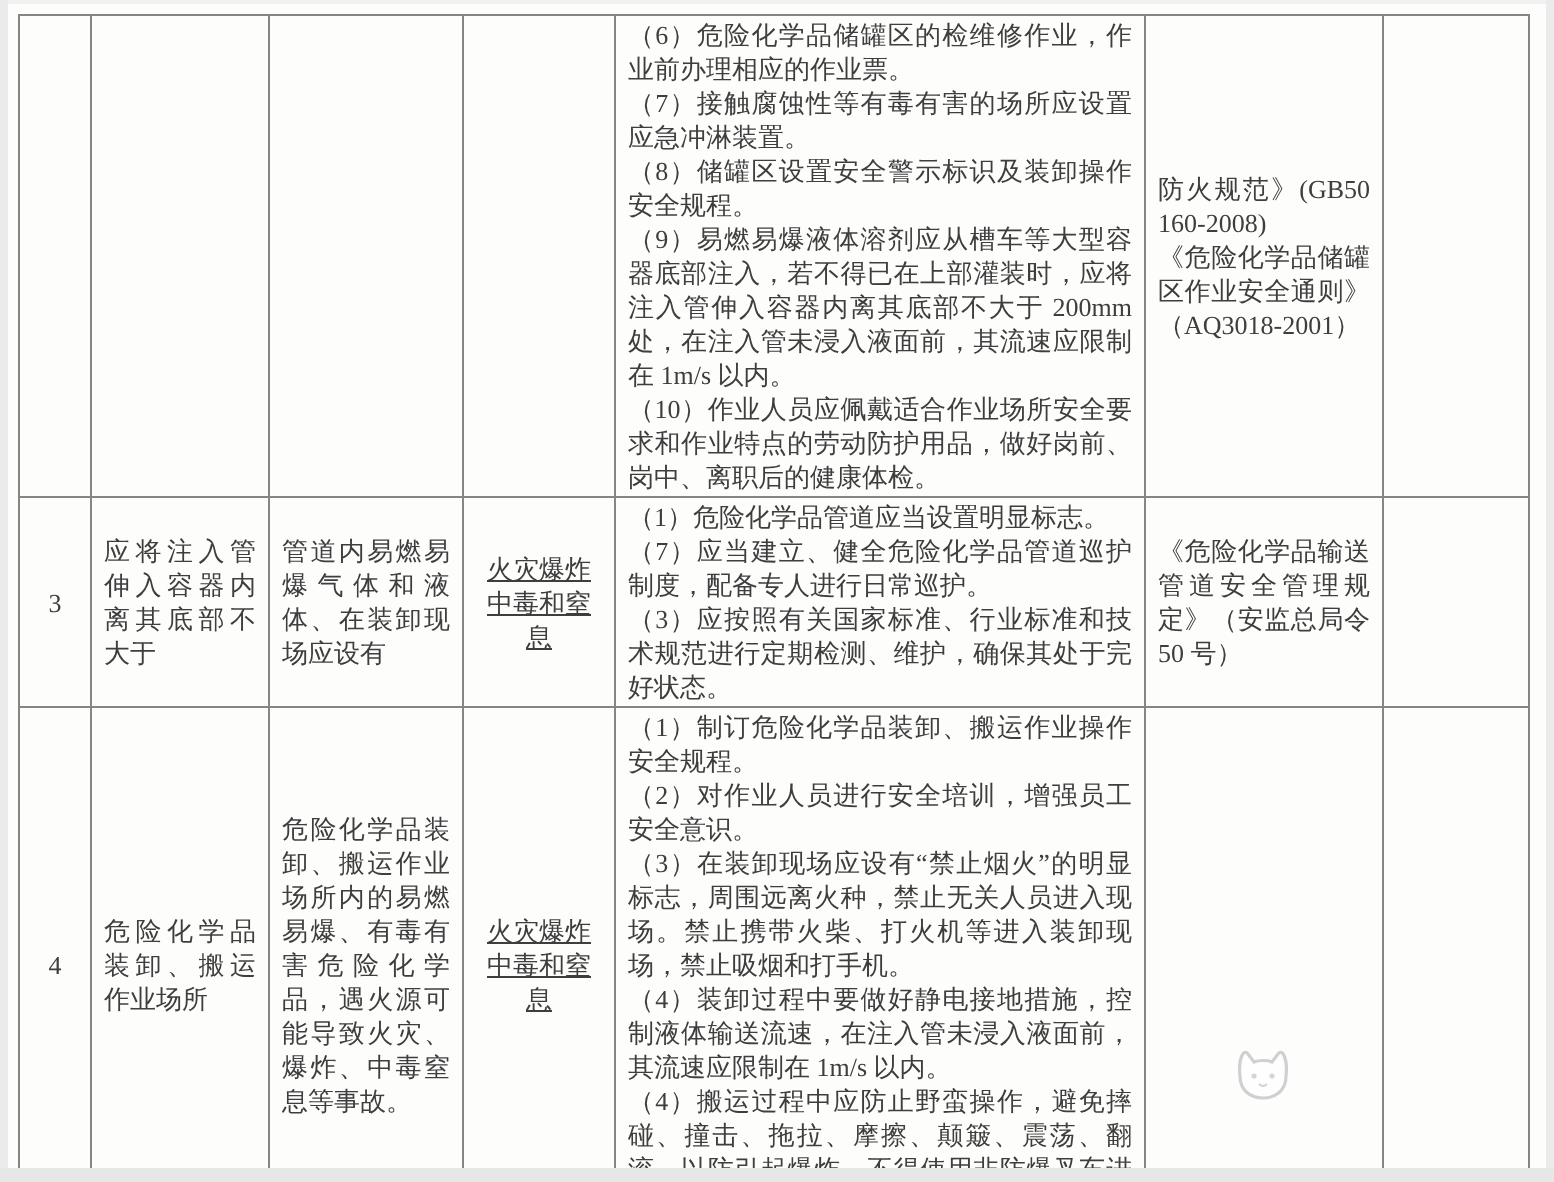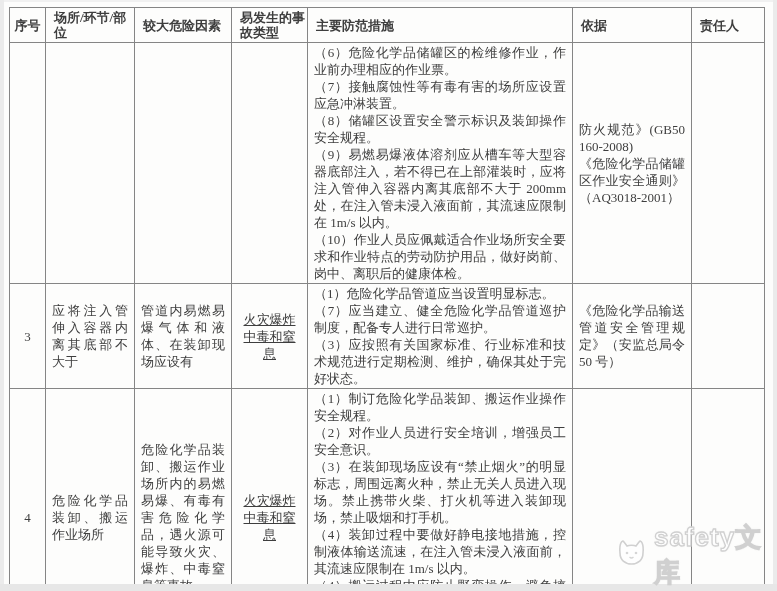--- a/index.html
+++ b/index.html
@@ -58,29 +58,20 @@
   <colgroup>
     <col style="width:36px">
       <col style="width:89px">
       <col style="width:97px">
     <col style="width:76px">
       <col style="width:265px">
       <col style="width:119px">
     <col style="width:73px">
   </colgroup>
   <tbody>
-      <tr>
-    <th class="th-seq">序号</th>
-    <th>场所/环节/部位</th>
-    <th>较大危险因素</th>
-    <th>易发生的事故类型</th>
-    <th>主要防范措施</th>
-    <th>依据</th>
-    <th>责任人</th>
-  </tr>
 
   <tr class="h-r2">
     <td class="c-seq"></td>
     <td></td>
     <td></td>
     <td></td>
     <td class="pre just top brk">（6）危险化学品储罐区的检维修作业，作业前办理相应的作业票。
 （7）接触腐蚀性等有毒有害的场所应设置应急冲淋装置。
 （8）储罐区设置安全警示标识及装卸操作安全规程。
 （9）易燃易爆液体溶剂应从槽车等大型容器底部注入，若不得已在上部灌装时，应将注入管伸入容器内离其底部不大于 200mm 处，在注入管未浸入液面前，其流速应限制在 1m/s 以内。
@@ -123,14 +114,13 @@
 
 <div class="watermark">
   <span>
     <svg width="42" height="36" viewBox="0 0 42 36">
       <path d="M10,18 C9,9 12,4 14,7 L17,11 C19,10 24,10 26,11 L29,7 C31,4 34,9 33,18 C33,25 28,29 21.5,29 C15,29 10,25 10,18 Z" fill="#ffffff" stroke="#cfcfcf" stroke-width="1.6"></path>
       <circle cx="17" cy="18" r="1.3" fill="#d4d4d4"></circle>
       <circle cx="26" cy="18" r="1.3" fill="#d4d4d4"></circle>
       <path d="M19.5,22 Q21.5,24 23.5,22" fill="none" stroke="#d4d4d4" stroke-width="1.2"></path>
     </svg>
   </span>
-  <span class="wm-text">safety文库</span>
 </div>
 
 </body></html>

